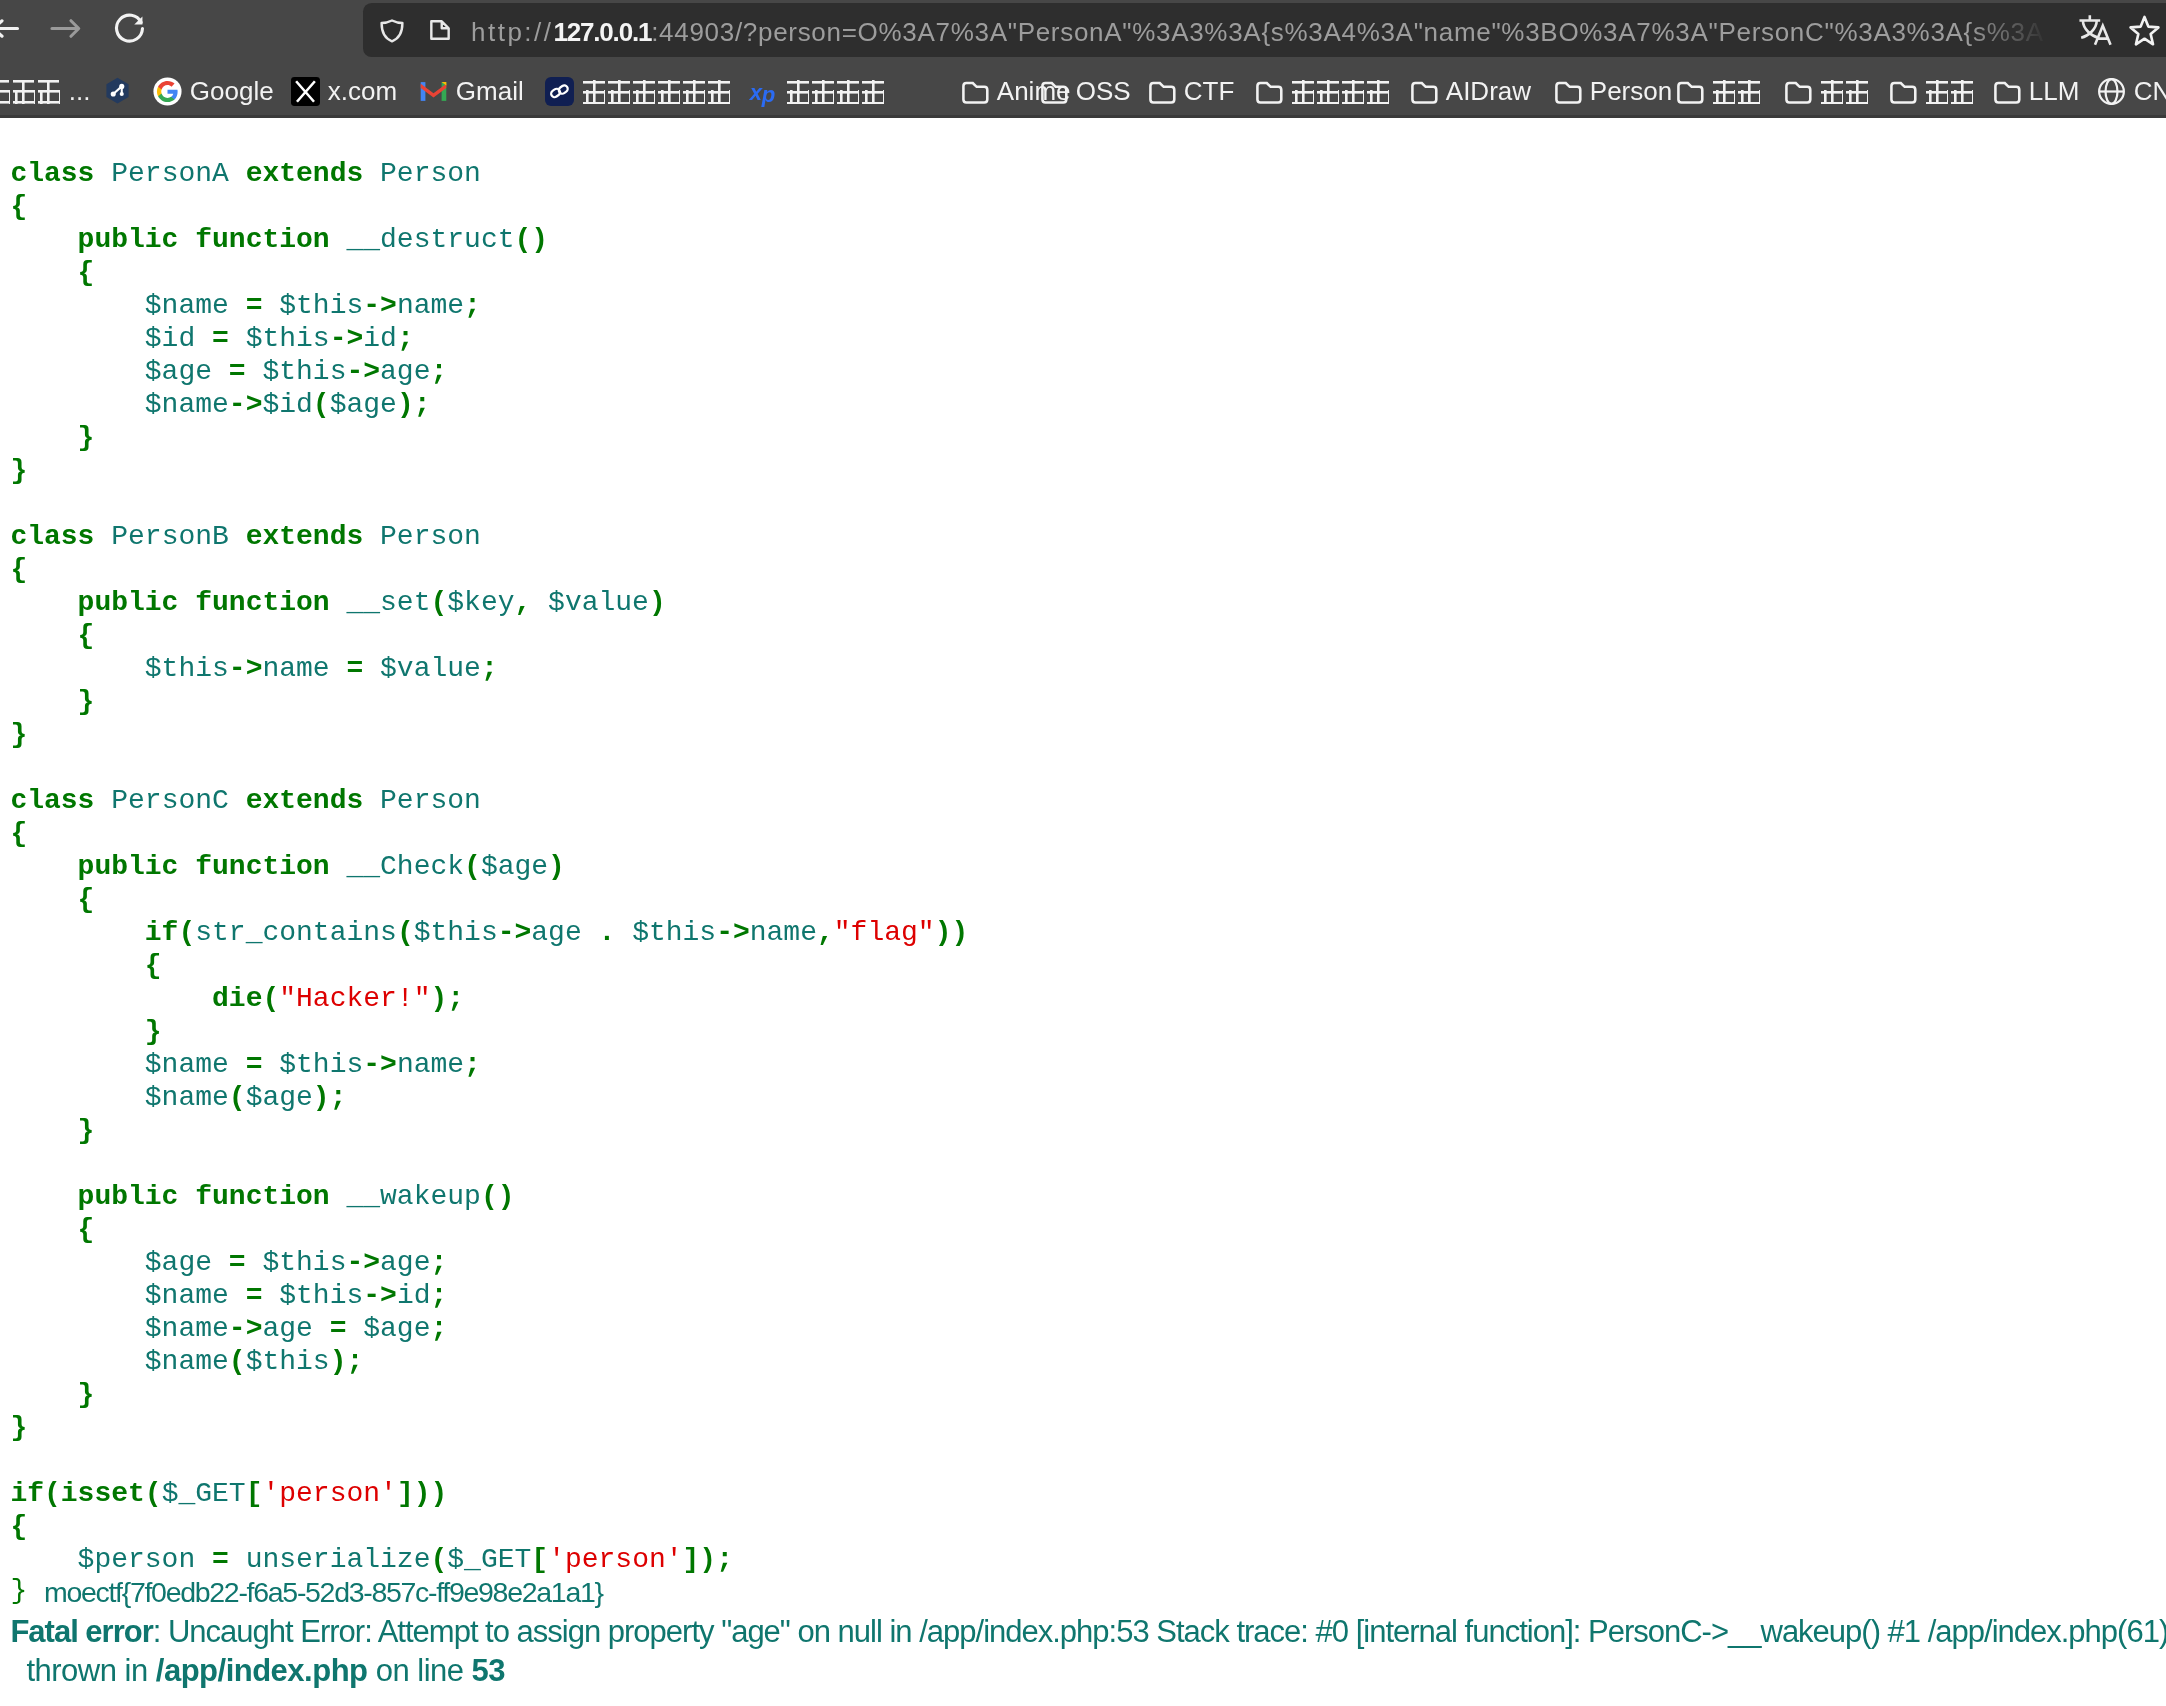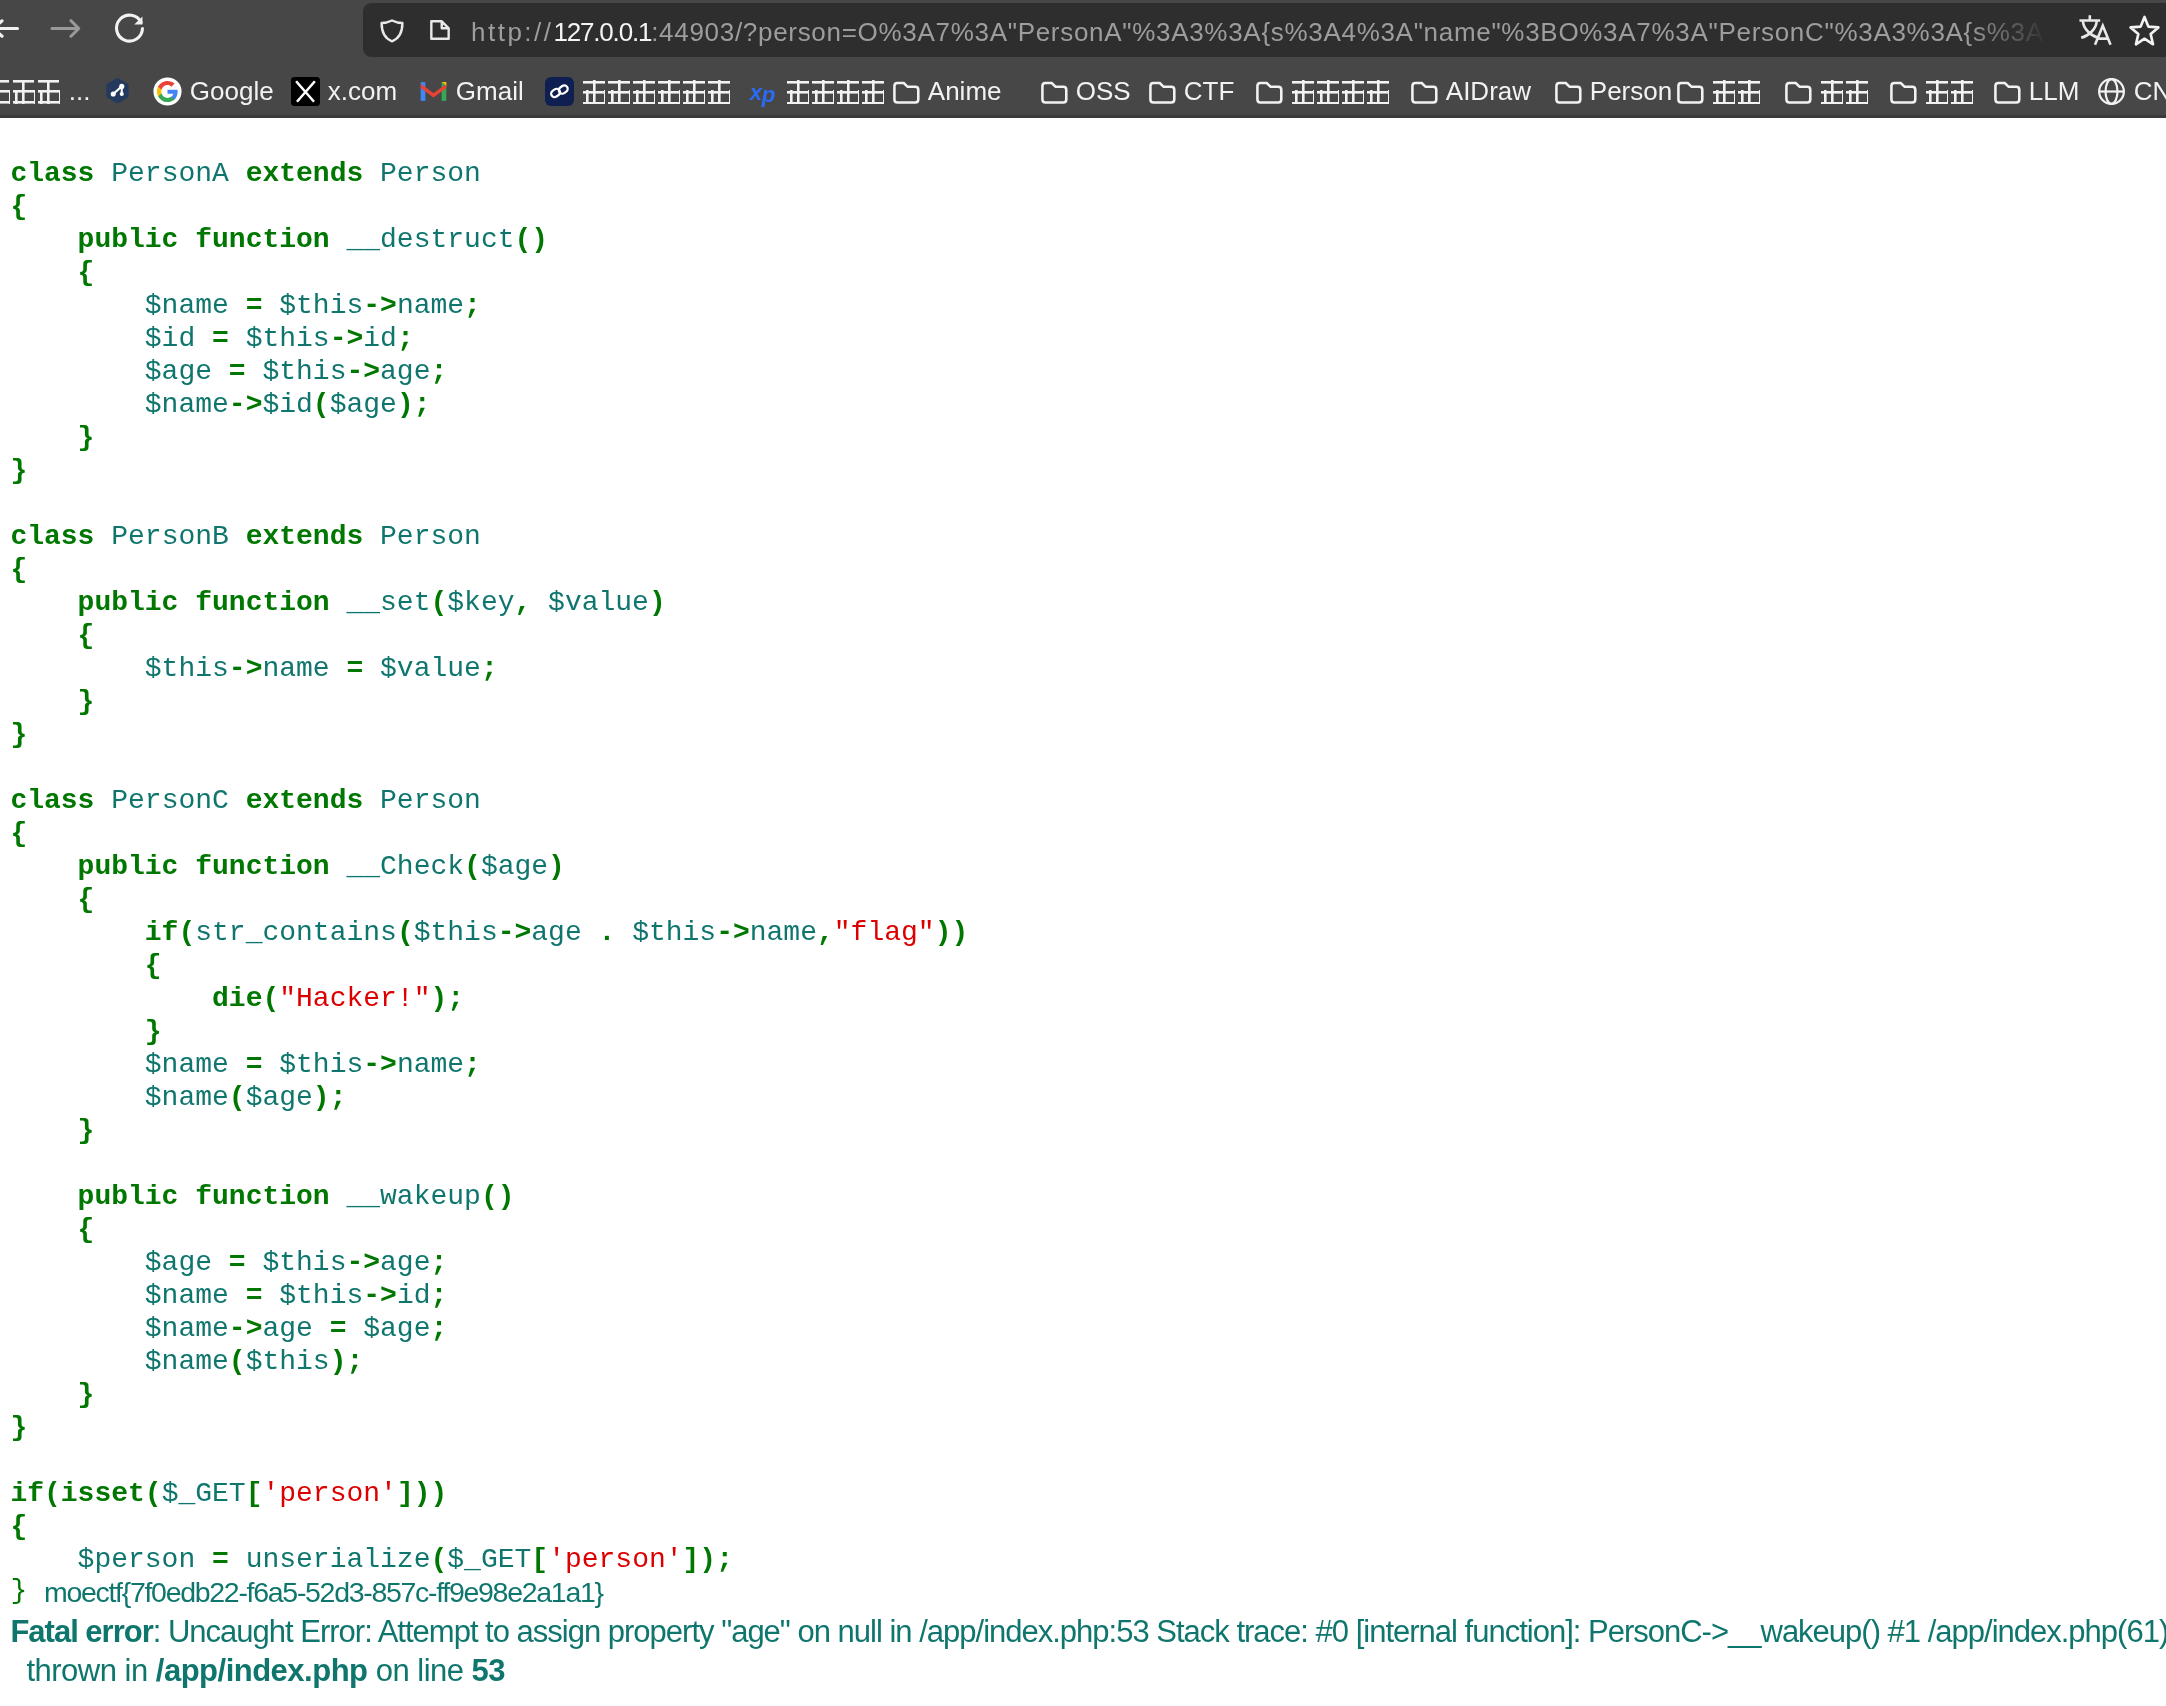--- a/index.html
+++ b/index.html
@@ -7,21 +7,21 @@
     font-family:"Liberation Sans", sans-serif; }
   .toolbar { position:absolute; left:0; top:0; width:2166px; height:57px; background:#474747; }
   .bmbar { position:absolute; left:0; top:57px; width:2166px; height:61px; background:#474747;
     border-bottom:3px solid #3a3a3a; }
   .urlbar { position:absolute; left:363px; top:2.6px; width:1803px; height:54px; background:#2e2e2e;
     border-radius:8.6px 0 0 8.6px; }
   .navic { position:absolute; top:0; }
   .url { position:absolute; left:108px; top:0; height:54px; line-height:59px; font-size:26px;
     white-space:pre; color:#9d9d9d; }
   .url .u1 { letter-spacing:2.5px; }
-  .url .u2 { letter-spacing:-1.2px; }
+  .url .u2 { letter-spacing:-1.2px;font-weight:bold; }
   .url .u3 { letter-spacing:0.7px; }
   .url .wh { color:#f4f4f4; }
   .ufade { position:absolute; right:104px; top:1.7px; width:95px; height:50px;
     background:linear-gradient(to right, rgba(46,46,46,0), #2e2e2e 85%); }
   .bmit { position:absolute; top:19px; height:31px; white-space:nowrap; color:#f2f2f2;
     font-size:26px; display:flex; align-items:center; }
   .bmit svg { flex:0 0 auto; }
   .bmit .lbl { margin-left:7.8px; }
   .cjk { display:inline-block; width:21.6px; height:24px; margin:0 1.7px; vertical-align:-4.3px;
     background:
@@ -141,21 +141,21 @@
     </svg>
     <span class="lbl"><span class="cjk"></span><span class="cjk"></span><span class="cjk"></span><span class="cjk"></span><span class="cjk"></span><span class="cjk"></span></span>
   </div>
   <div class="bmit" style="left:749px">
     <svg width="29" height="31" viewBox="0 0 34 36" style="vertical-align:top;font-size:30px">
       <text x="1" y="28" font-family="Liberation Sans" font-style="italic" font-weight="bold" font-size="26" fill="#2b6bf3">x</text>
       <text x="15" y="30" font-family="Liberation Sans" font-style="italic" font-weight="bold" font-size="26" fill="#2b6bf3">p</text>
     </svg>
     <span class="lbl"><span class="cjk"></span><span class="cjk"></span><span class="cjk"></span><span class="cjk"></span></span>
   </div>
-  <div class="bmit" style="left:891px">
+  <div class="bmit" style="left:960px">
       <svg class="fold" width="29" height="31" viewBox="0 0 34 36">
         <use href="#fo"></use>
       </svg>
       <span class="lbl">Anime</span>
     </div>
   <div class="bmit" style="left:1039px">
       <svg class="fold" width="29" height="31" viewBox="0 0 34 36">
         <use href="#fo"></use>
       </svg>
       <span class="lbl">OSS</span>

